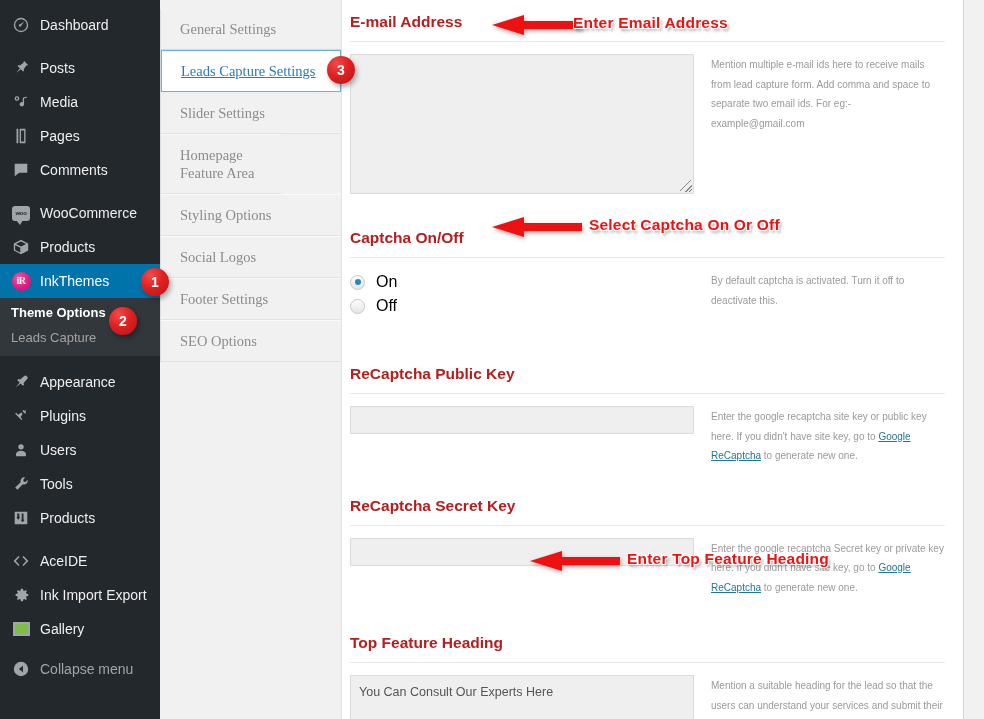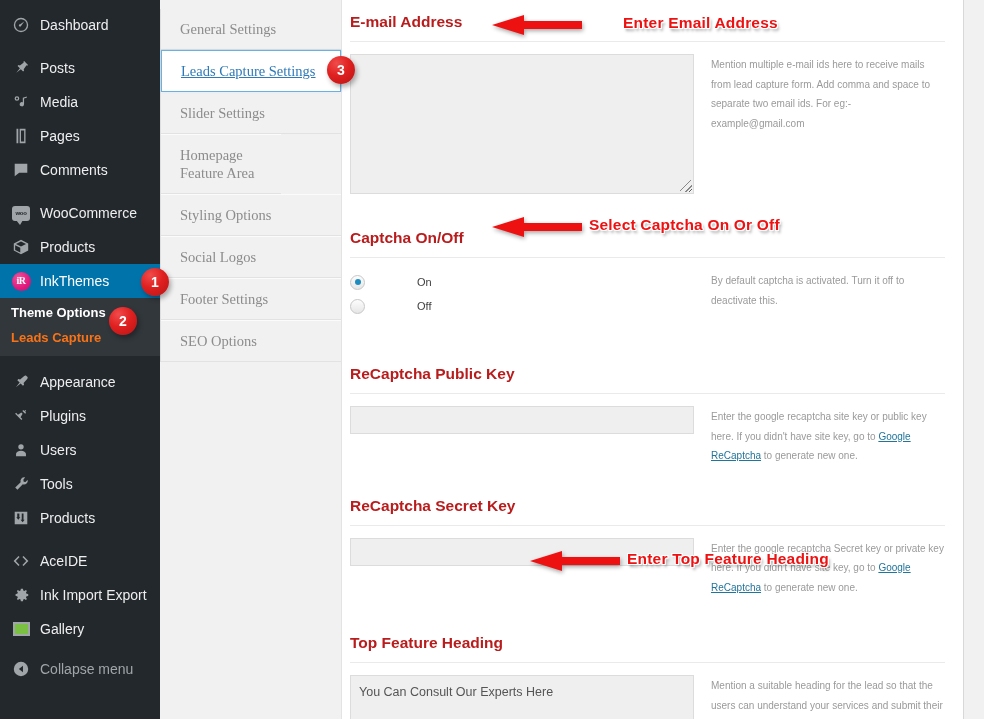--- a/index.html
+++ b/index.html
@@ -64,22 +64,22 @@
     content: ""; position: absolute; bottom: -4px; left: 4px;
     border-left: 4px solid transparent; border-right: 3px solid transparent;
     border-top: 5px solid #a0a5aa;
   }
   .gallery-icon { width: 17px; height: 14px; background: #7ac143; border: 2px solid #a0a5aa; }
 
   
   #submenu { background: #32373c; padding: 2px 0 6px 0; }
   .submenu-item {
     display: block; padding: 5px 0 5px 11px;
-    font-size: 13px; color: #f97316; cursor: pointer;
-    position: relative; white-space: nowrap; font-weight: bold;
+    font-size: 13px; color: #a3a3a3; cursor: pointer;
+    position: relative; white-space: nowrap;
   }
   .submenu-item.current { color: #fff; font-weight: bold; }
 
   .collapse-row { margin-top: 6px; }
 
   
   #tabcol {
     width: 181px; flex: 0 0 181px;
     background: #f1f1f1;
     position: relative;
@@ -164,21 +164,21 @@
     width: 15px; height: 15px; border-radius: 50%;
     border: 1px solid #c7c7c7;
     background: linear-gradient(180deg,#fdfdfd 0%, #e6e6e6 100%);
     display: inline-flex; align-items: center; justify-content: center;
     margin-right: 11px; flex: 0 0 15px; cursor: pointer;
   }
   .radio.on:after {
     content: ""; width: 6px; height: 6px; border-radius: 50%;
     background: #1e8cbe;
   }
-  .radio-label { font-size: 11px; color: #404040; margin-left: 41px; }
+  .radio-label { font-size: 16px; color: #000000; }
 
   
   #gutter { width: 20px; flex: 0 0 20px; background: #f1f1f1; }
 
   
   #overlay { position: absolute; inset: 0; pointer-events: none; z-index: 60; }
   .badge {
     position: absolute;
     width: 28px; height: 28px; border-radius: 50%;
     background: radial-gradient(circle at 34% 26%, #f04b4b 0%, #e02020 45%, #b81414 100%);
@@ -469,21 +469,21 @@
 
     <div class="badge" style="left:141px; top:268px;">1</div>
     <div class="badge" style="left:109px; top:307px;">2</div>
     <div class="badge" style="left:327px; top:56px;">3</div>
 
     <div class="anno-arrow" style="left:490px; top:14px;">
       <svg width="92" height="22" viewBox="0 0 92 22">
         <path d="M92 7 L34 7 L34 1 L2 11 L34 21 L34 15 L92 15 Z" fill="#ee1111"></path>
       </svg>
     </div>
-    <div class="anno-text" style="left:623px; top:14px;">Enter Email Address</div>
+    <div class="anno-text" style="left:573px; top:14px;">Enter Email Address</div>
 
     <div class="anno-arrow" style="left:490px; top:216px;">
       <svg width="92" height="22" viewBox="0 0 92 22">
         <path d="M92 7 L34 7 L34 1 L2 11 L34 21 L34 15 L92 15 Z" fill="#ee1111"></path>
       </svg>
     </div>
     <div class="anno-text" style="left:589px; top:216px;">Select Captcha On Or Off</div>
 
     <div class="anno-arrow" style="left:528px; top:550px;">
       <svg width="92" height="22" viewBox="0 0 92 22">

